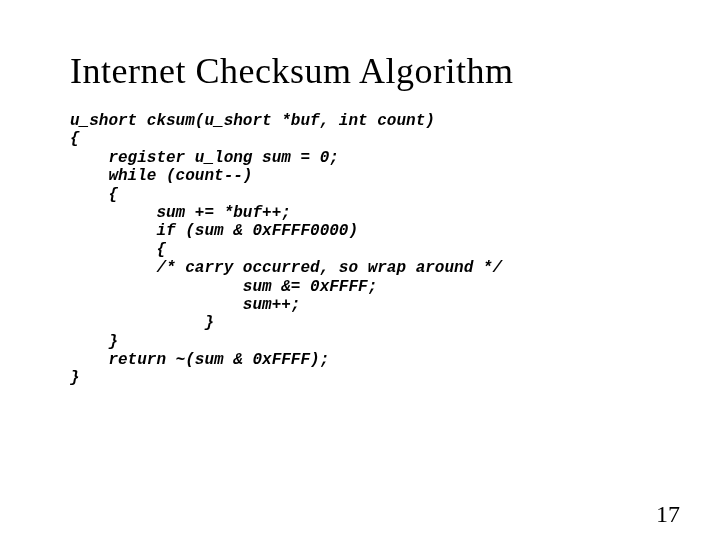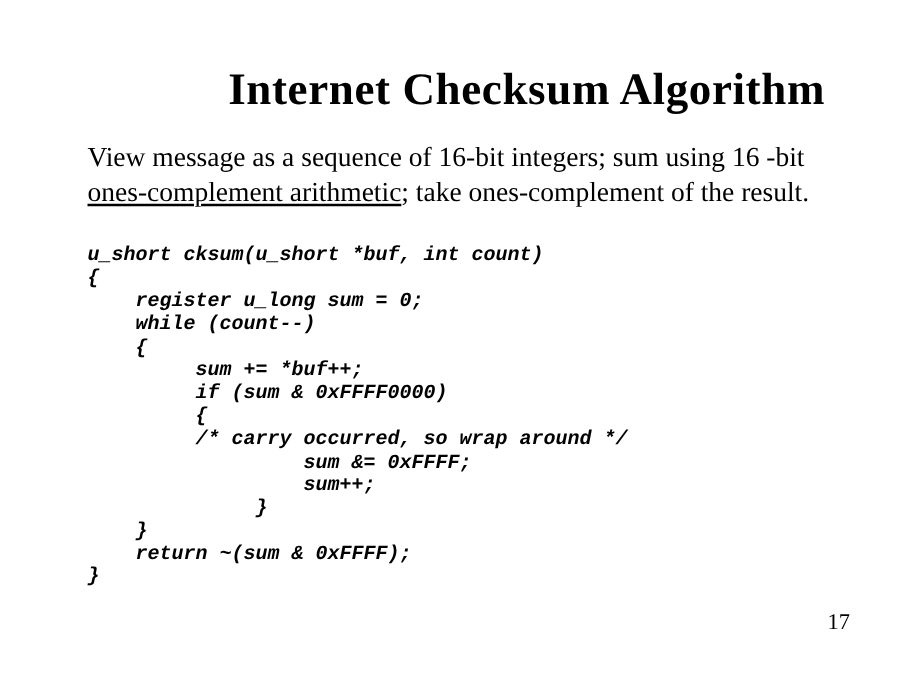--- a/index.html
+++ b/index.html
@@ -13,22 +13,22 @@
   }
   .slide {
     position: relative;
     width: 720px;
     height: 540px;
     box-sizing: border-box;
     padding: 40px 60px 30px 70px;
   }
   .title {
     font-size: 36px;
-    font-weight: bold;
-    text-align: right;
+    font-weight: normal;
+    text-align: left;
     margin: 10px 0 20px 0;
     letter-spacing: 0.5px;
   }
   .desc {
     font-size: 22px;
     line-height: 1.25;
     margin: 0 0 28px 0;
   }
   .u {
     text-decoration: underline;
@@ -37,33 +37,30 @@
     font-family: "Courier New", Courier, monospace;
     font-weight: bold;
     font-size: 16px;
     line-height: 1.15;
     white-space: pre;
     font-style: italic;
   }
   .pagenum {
     position: absolute;
     right: 40px;
-    bottom: 32px;
-    font-size: 18px;
+    bottom: 12px;
+    font-size: 24px;
   }
 </style>
 </head>
 <body>
 
 <div class="slide">
   <h1 class="title">Internet Checksum Algorithm</h1>
 
-  <p class="desc">
-    <span>View message as a sequence of 16-bit integers; sum using 16 -bit </span><span class="u">ones-complement arithmetic</span><span>; take ones-complement of the result.</span>
-  </p>
 
   <div class="code">u_short cksum(u_short *buf, int count)
 {
     register u_long sum = 0;
     while (count--)
     {
          sum += *buf++;
          if (sum &amp; 0xFFFF0000)
          {
          /* carry occurred, so wrap around */

